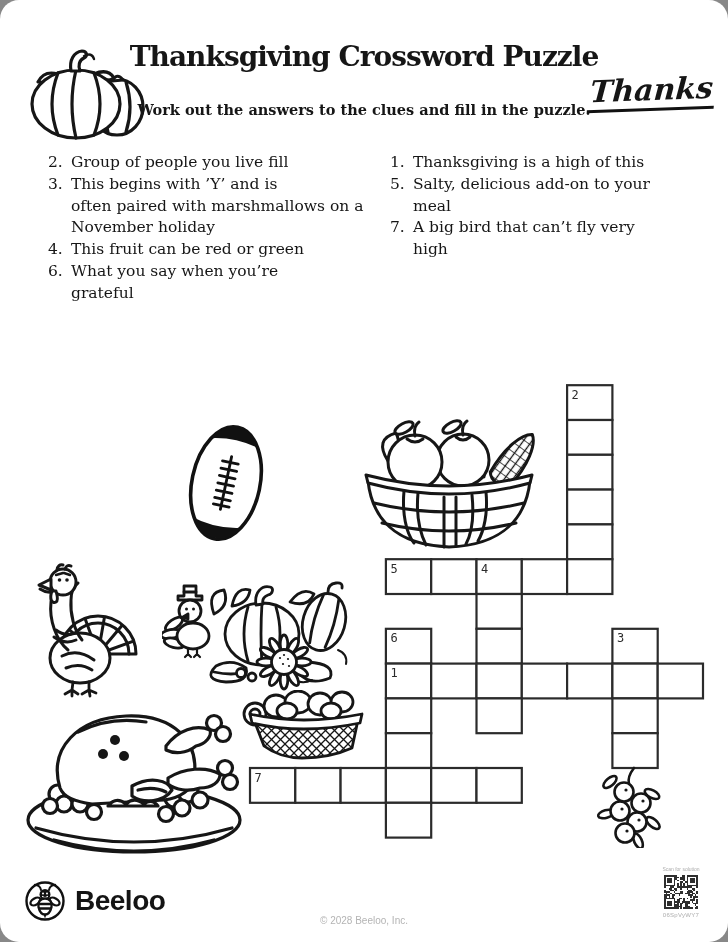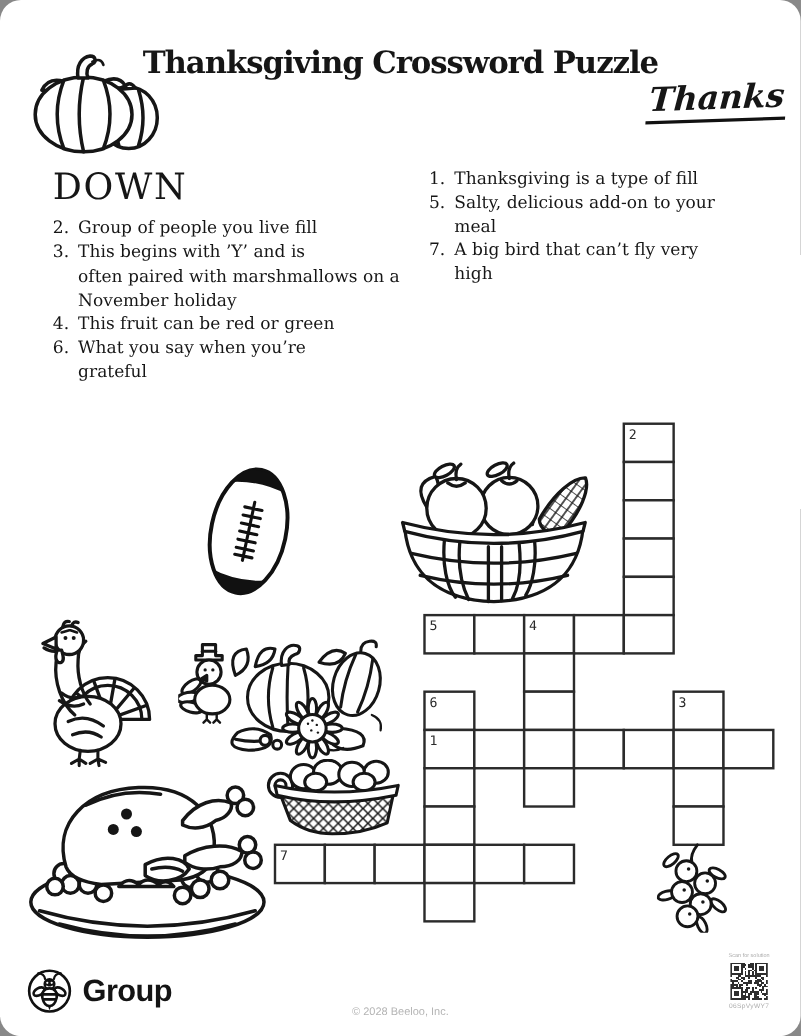--- a/index.html
+++ b/index.html
@@ -60,26 +60,26 @@
       <path d="M14 36 Q20 24 34 28 Q28 38 14 36 Z"></path>
       <path d="M70 28 Q84 22 90 32 Q80 38 70 28 Z"></path>
       <ellipse cx="52" cy="58" rx="44" ry="34"></ellipse>
       <path fill="none" d="M34 27 Q22 58 34 89 M52 24 Q44 58 52 92 M70 27 Q82 58 70 89"></path>
       <path d="M47 25 C45 14 50 6 58 5 C63 5 64 10 60 12 C55 14 54 20 56 25 Z"></path>
       <path fill="none" stroke-width="2.4" d="M60 10 q8 -4 10 3"></path>
     </g>
   </svg>
 
   <h1 class="abs title">Thanksgiving Crossword Puzzle</h1>
+  <p class="abs subtitle">Work out the answers to the clues and fill in the puzzle.</p>
   <div class="abs thanks">
     <span>Thanks</span>
   </div>
 
   <section class="abs clue-section down-section">
-    <h2 class="clue-heading">DOWN</h2>
     <ol class="clue-list">
         <li>
           <span class="clue-num">2.</span>
           <span class="clue-text">Group of people you live fill</span>
         </li>
         <li>
           <span class="clue-num">3.</span>
           <span class="clue-text">This begins with ’Y’ and is<br>often paired with marshmallows on a<br>November holiday</span>
         </li>
         <li>
@@ -89,21 +89,21 @@
         <li>
           <span class="clue-num">6.</span>
           <span class="clue-text">What you say when you’re<br>grateful</span>
         </li>
       </ol>
   </section>
   <section class="abs clue-section across-section">
     <ol class="clue-list">
         <li>
           <span class="clue-num">1.</span>
-          <span class="clue-text">Thanksgiving is a type of fill</span>
+          <span class="clue-text">Thanksgiving is a high of this</span>
         </li>
         <li>
           <span class="clue-num">5.</span>
           <span class="clue-text">Salty, delicious add-on to your<br>meal</span>
         </li>
         <li>
           <span class="clue-num">7.</span>
           <span class="clue-text">A big bird that can’t fly very<br>high</span>
         </li>
       </ol>
@@ -357,21 +357,21 @@
         <circle cx="19" cy="13.5" r="1" fill="#fff" stroke="none"></circle>
         <circle cx="23" cy="13.5" r="1" fill="#fff" stroke="none"></circle>
         <path d="M18.5 16.5 Q21 18.5 23.5 16.5" stroke="#fff" stroke-width="1.2"></path>
         <ellipse cx="11.5" cy="21.5" rx="5.5" ry="3.2" transform="rotate(-30 11.5 21.5)"></ellipse>
         <ellipse cx="30.5" cy="21.5" rx="5.5" ry="3.2" transform="rotate(30 30.5 21.5)"></ellipse>
         <path d="M21 18.5 C26 18.5 28.5 22.5 27.5 27 C26.5 31.5 24 34.5 21 34.5 C18 34.5 15.5 31.5 14.5 27 C13.5 22.5 16 18.5 21 18.5 Z" fill="#fff"></path>
         <path d="M15 24 H27 M15.8 28.5 H26.2"></path>
         <path d="M19.5 34.5 L21 38.5 L22.5 34.5 Z" fill="#111" stroke="none"></path>
       </g>
     </svg>
-    <span class="brand-name">Group</span>
+    <span class="brand-name">Beeloo</span>
   </div>
 
   <div class="abs copyright">© 2028 Beeloo, Inc.</div>
 
   <div class="abs qr-block">
     <div class="qr-caption">Scan for solution</div>
     <svg width="34" height="34" viewBox="0 0 21 21" shape-rendering="crispEdges">
         <rect x="0" y="0" width="1" height="1" fill="#2e2e2e"></rect>
         <rect x="1" y="0" width="1" height="1" fill="#2e2e2e"></rect>
         <rect x="2" y="0" width="1" height="1" fill="#2e2e2e"></rect>

